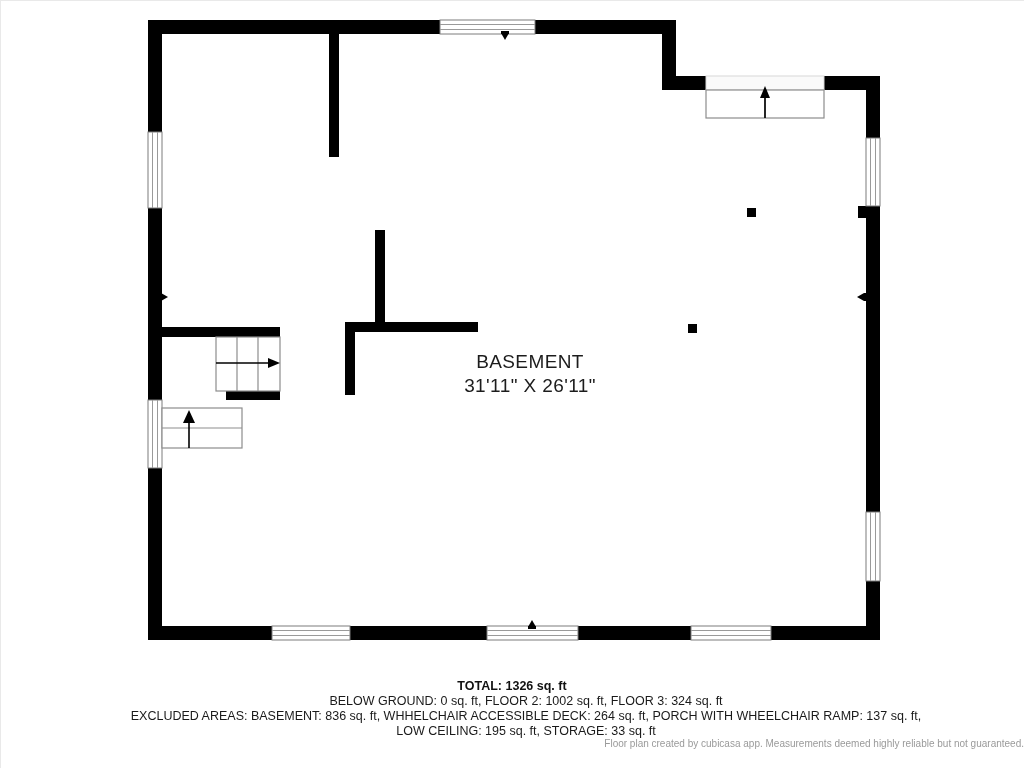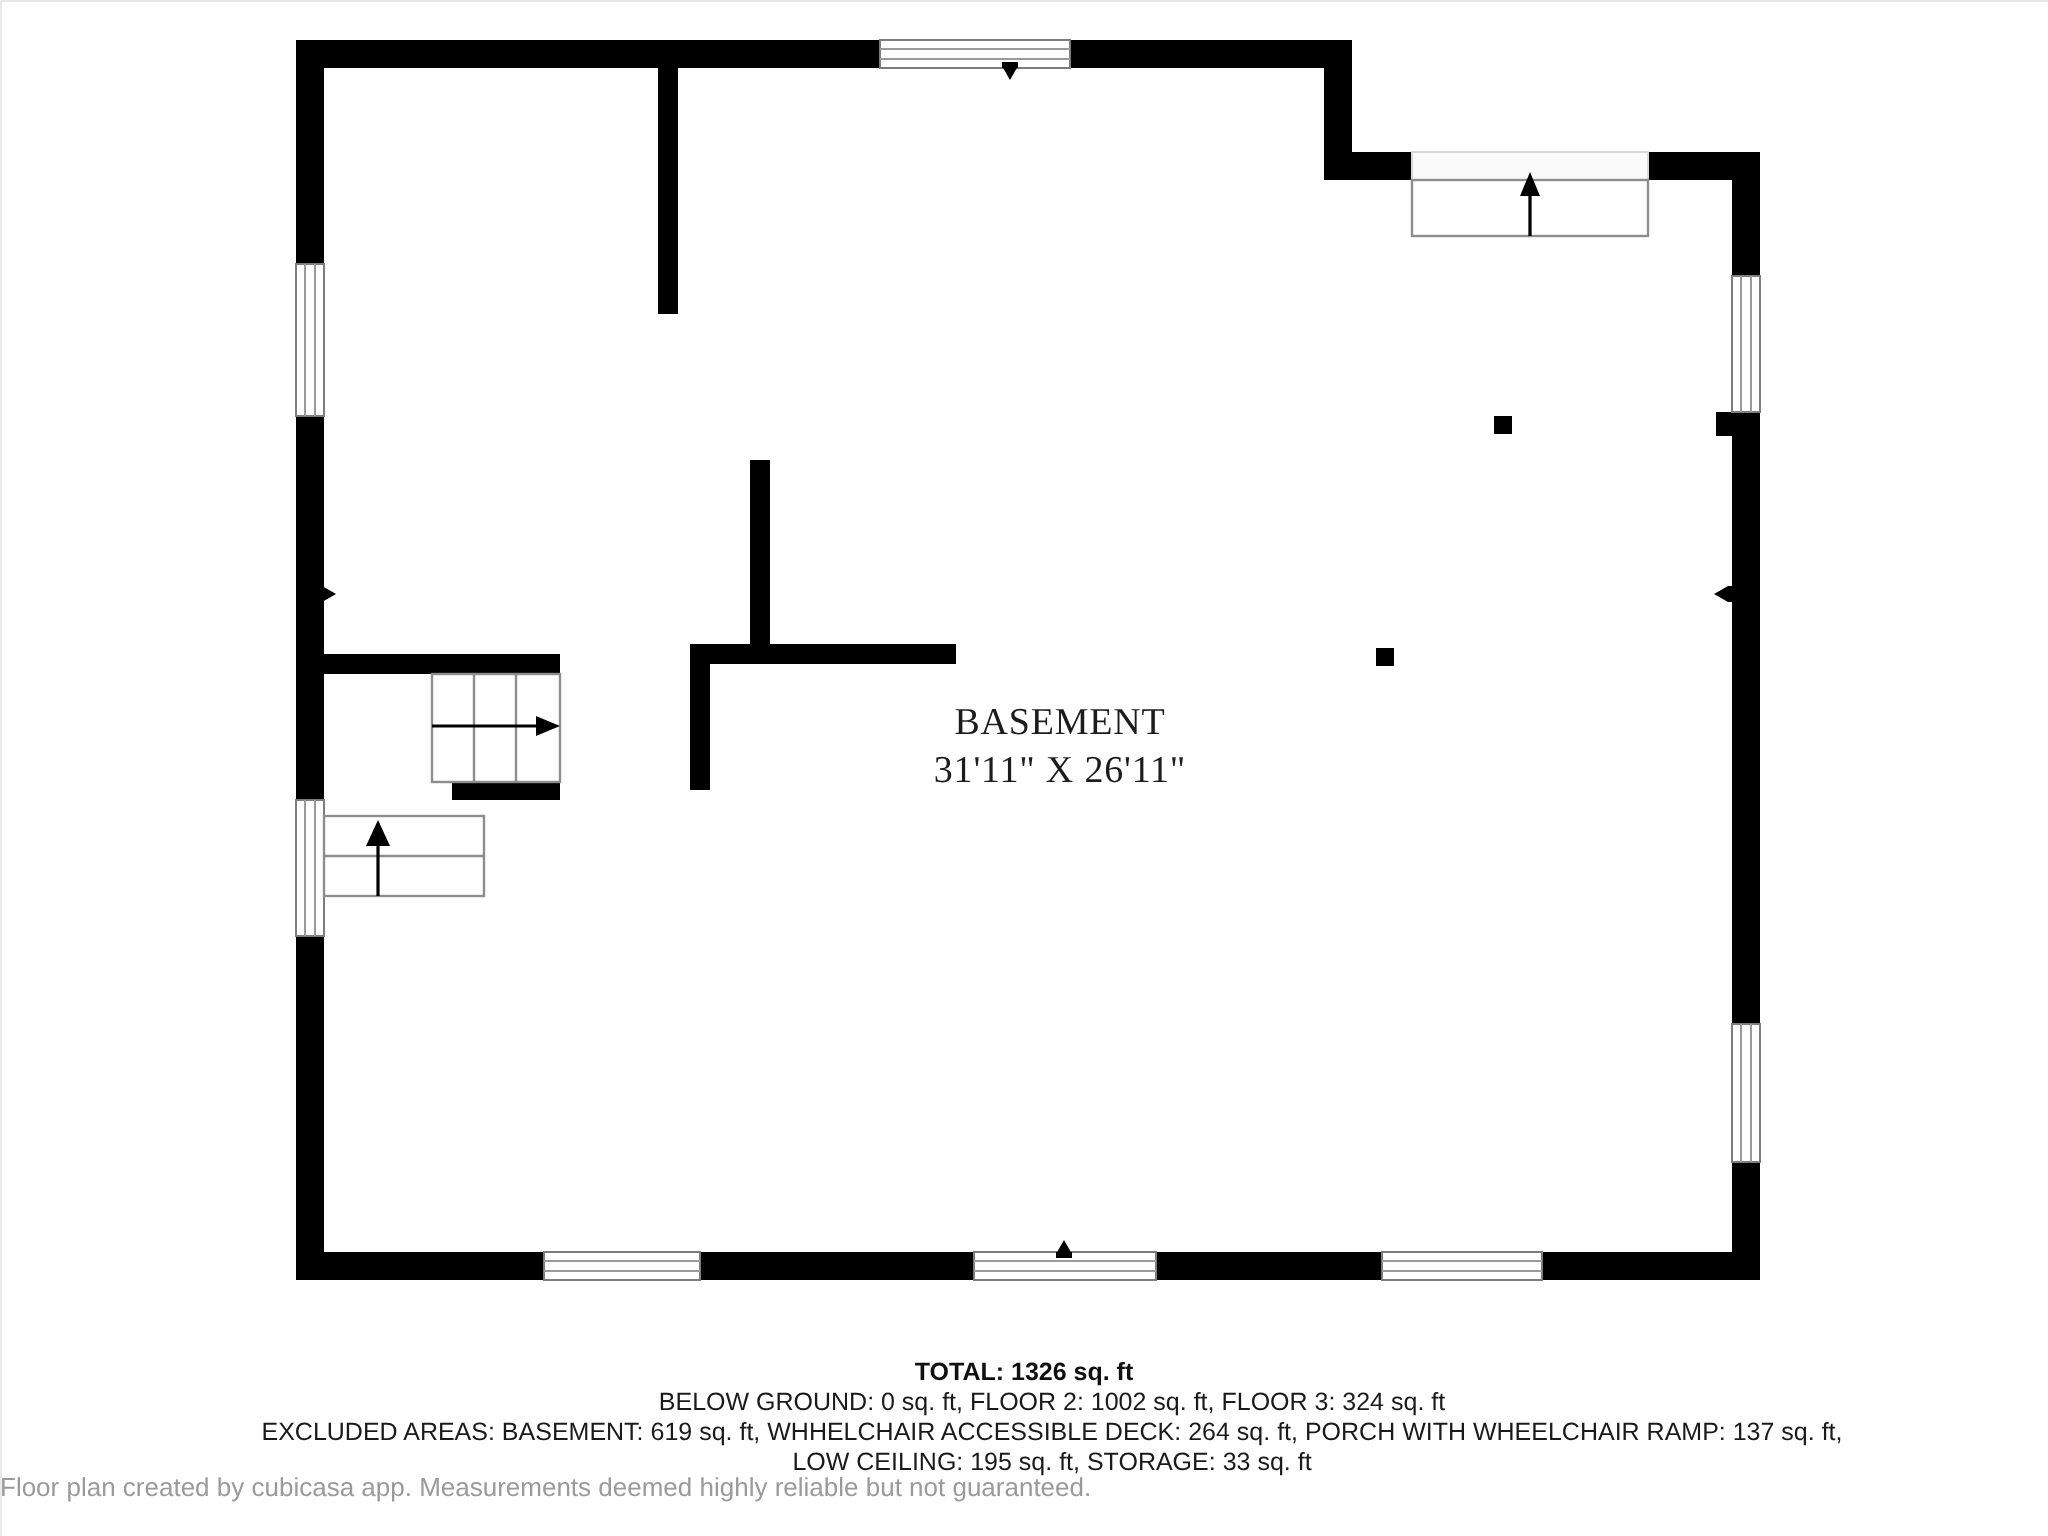--- a/index.html
+++ b/index.html
@@ -25,21 +25,21 @@
     position: absolute;
     left: 0;
     top: 0;
     width: 1024px;
     height: 768px;
     display: block;
   }
   .room-label {
     position: absolute;
     text-align: center;
-    font-family: Liberation Serif, serif;
+    font-family: Liberation Sans, sans-serif;
     color: #1c1c1c;
     letter-spacing: 0.4px;
     white-space: nowrap;
   }
   #basement-label {
     left: 364px;
     top: 350px;
     width: 332px;
   }
   #basement-label .name {
@@ -67,22 +67,22 @@
     font-size: 12.5px;
     line-height: 15px;
     color: #1a1a1a;
     margin-left: 28px;
   }
   #disclaimer {
     position: absolute;
     left: 0;
     top: 739px;
     width: 1024px;
-    text-align: left;
-    font-size: 13px;
+    text-align: right;
+    font-size: 10px;
     line-height: 10px;
     color: #9a9a9a;
   }
   .edge-shadow-top, .edge-shadow-left {
     position: absolute;
     background: #e9e9e9;
   }
   .edge-shadow-top { left: 0; top: 0; width: 1024px; height: 1px; }
   .edge-shadow-left { left: 0; top: 0; width: 1px; height: 768px; }
 </style>
@@ -254,19 +254,19 @@
   </svg>
 
   <div class="room-label" id="basement-label">
     <div class="name">BASEMENT</div>
     <div class="dims">31'11" X 26'11"</div>
   </div>
 
   <div id="summary">
     <div class="total">TOTAL: 1326 sq. ft</div>
     <div class="line">BELOW GROUND: 0 sq. ft, FLOOR 2: 1002 sq. ft, FLOOR 3: 324 sq. ft</div>
-    <div class="line">EXCLUDED AREAS: BASEMENT: 619 sq. ft, WHHELCHAIR ACCESSIBLE DECK: 264 sq. ft, PORCH WITH WHEELCHAIR RAMP: 137 sq. ft,</div>
+    <div class="line">EXCLUDED AREAS: BASEMENT: 836 sq. ft, WHHELCHAIR ACCESSIBLE DECK: 264 sq. ft, PORCH WITH WHEELCHAIR RAMP: 137 sq. ft,</div>
     <div class="line">LOW CEILING: 195 sq. ft, STORAGE: 33 sq. ft</div>
   </div>
 
   <div id="disclaimer">Floor plan created by cubicasa app. Measurements deemed highly reliable but not guaranteed.</div>
 
 </div>
 
 </body></html>

